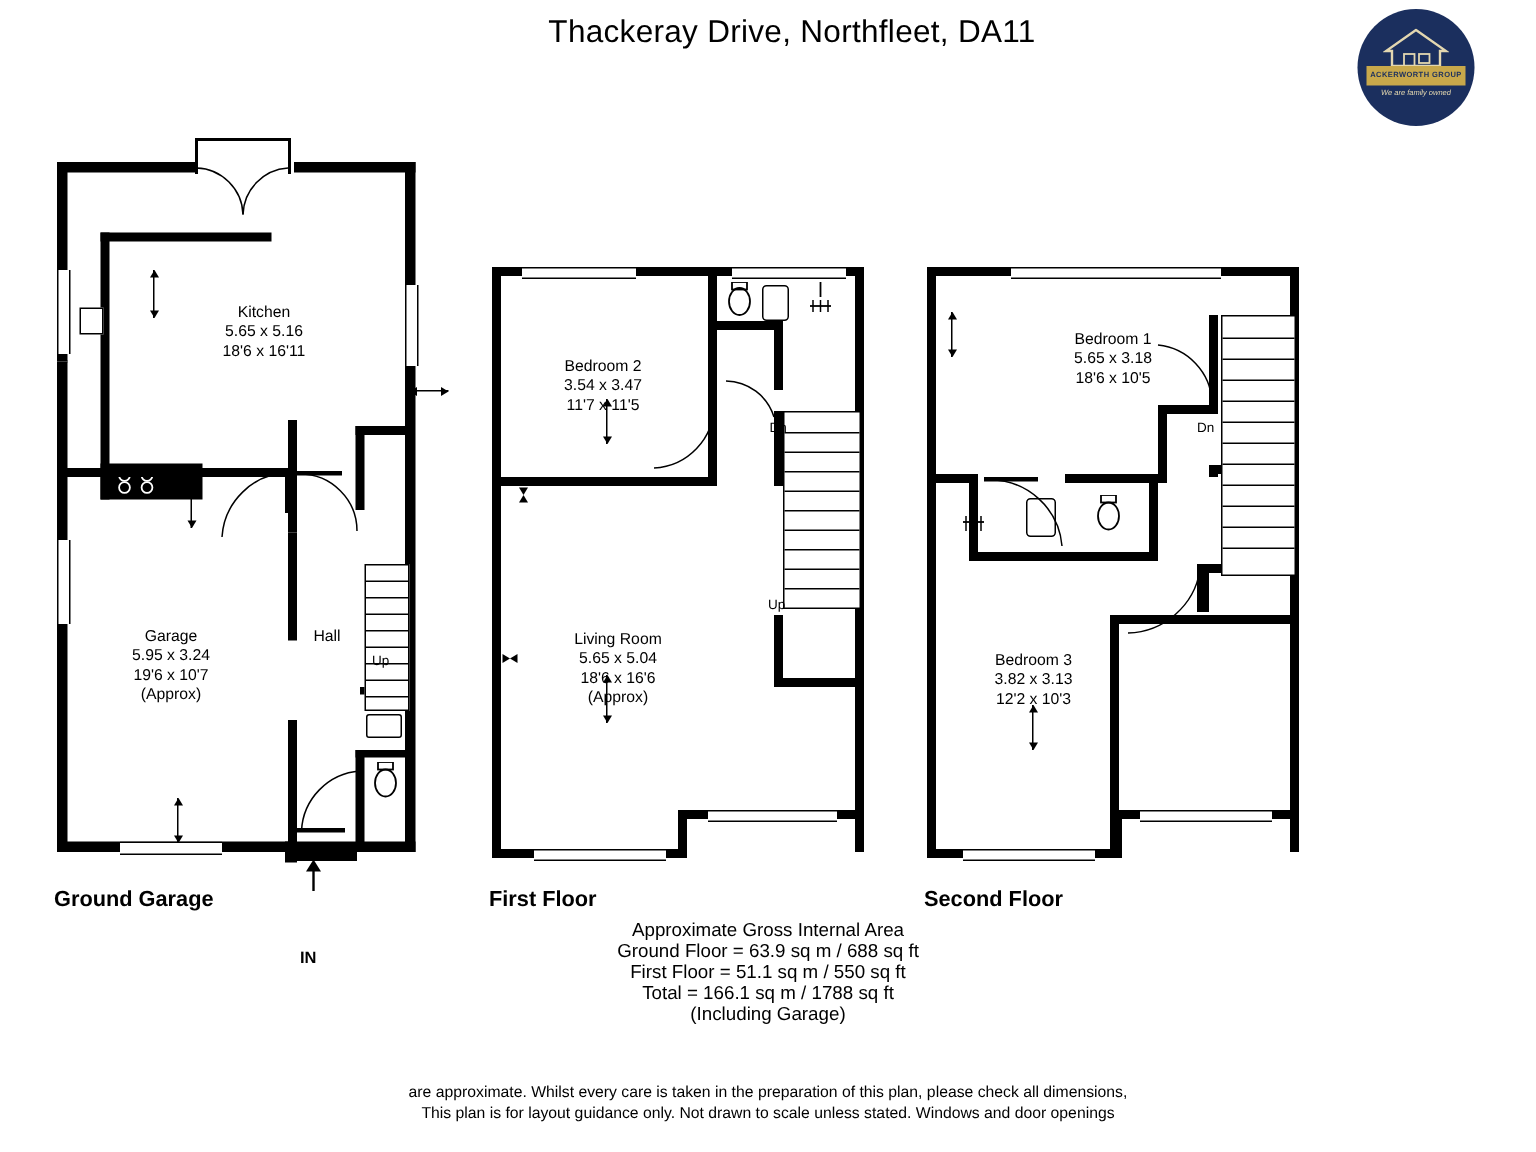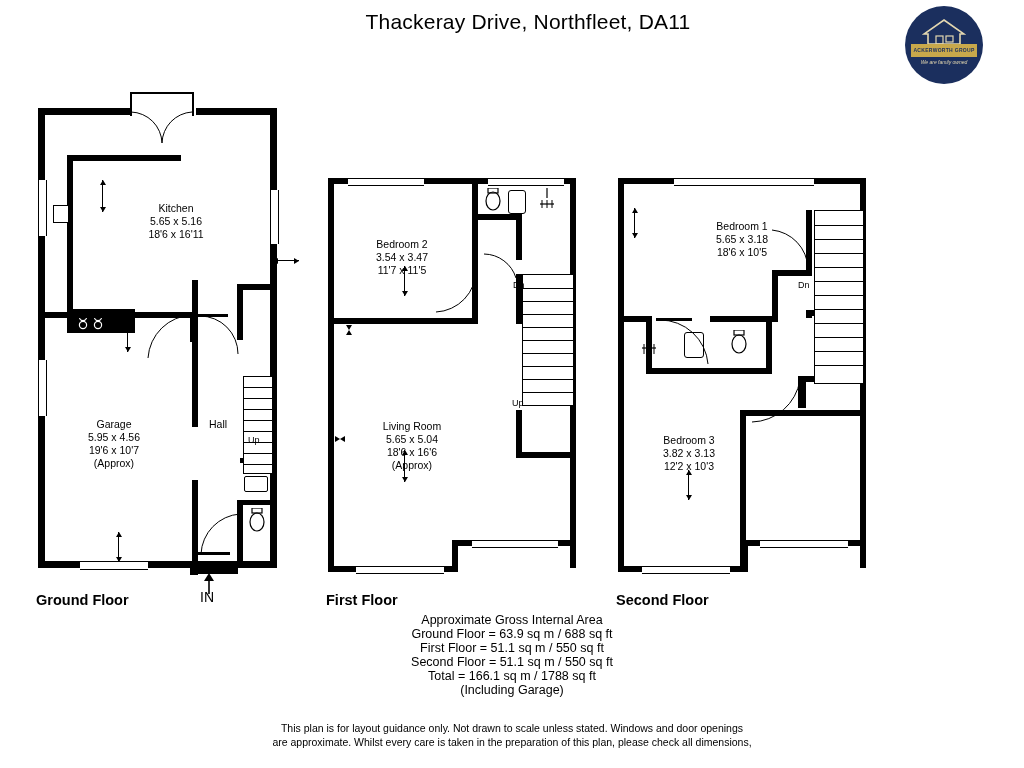--- a/index.html
+++ b/index.html
@@ -174,22 +174,23 @@
   }
   .foot-line {
     font-size: 12.5px;
   }
   .disclaimer {
     font-size: 10.5px;
     line-height: 14px;
   }
   .in-label {
     position: absolute;
-    font-size: 14px;
-    font-weight: normal;
+    font-size: 11px;
+    font-weight: bold;
+    margin-top: 44px;
   }
 </style>
 </head>
 <body>
 
 <div class="page-title">Thackeray Drive, Northfleet, DA11</div>
 
 <div class="logo">
   <svg class="house" width="44" height="26" viewBox="0 0 44 26">
     <path d="M22 1 L42 15 L38 15 L38 25 L6 25 L6 15 L2 15 Z" fill="none" stroke="#e3d7b0" stroke-width="1.6"></path>
@@ -284,33 +285,33 @@
   <div class="dimarrow" style="left:97px; top:240px; height:32px;"></div>
   <div class="dimarrow" style="left:88px; top:452px; height:30px;"></div>
 
   <div class="room-label" style="left:76px; top:122px; width:140px;">
     <div>Kitchen</div>
     <div>5.65 x 5.16</div>
     <div>18'6 x 16'11</div>
   </div>
   <div class="room-label" style="left:14px; top:338px; width:140px;">
     <div>Garage</div>
-    <div>5.95 x 4.56</div>
+    <div>5.95 x 3.24</div>
     <div>19'6 x 10'7</div>
     <div>(Approx)</div>
   </div>
   <div class="room-label" style="left:168px; top:338px; width:40px;">Hall</div>
 
   <svg style="position:absolute; left:170px; top:492px; width:18px; height:24px;">
     <line x1="9" y1="22" x2="9" y2="5" stroke="#000" stroke-width="1.6"></line>
     <path d="M9 1 L14 9 L4 9 Z" fill="#000"></path>
   </svg>
 </div>
 
-<div class="floor-title" style="left:36px; top:592px;">Ground Floor</div>
+<div class="floor-title" style="left:36px; top:592px;">Ground Garage</div>
 <div class="in-label" style="left:200px; top:589px;">IN</div>
 
 <div class="plan" style="left:320px; top:170px; width:265px; height:410px;">
 
   <div class="wall" style="left:8px; top:8px; width:6px; height:394px;"></div>
   <div class="wall" style="left:250px; top:8px; width:6px; height:390px;"></div>
   <div class="wall" style="left:8px; top:8px; width:248px; height:6px;"></div>
   <div class="wall" style="left:8px; top:396px; width:130px; height:6px;"></div>
   <div class="wall" style="left:132px; top:370px; width:6px; height:32px;"></div>
   <div class="wall" style="left:132px; top:370px; width:124px; height:6px;"></div>
@@ -468,21 +469,20 @@
     <div>12'2 x 10'3</div>
   </div>
 </div>
 
 <div class="floor-title" style="left:616px; top:592px;">Second Floor</div>
 
 <div class="footer" style="top:613px;">
   <div class="foot-head">Approximate Gross Internal Area</div>
   <div class="foot-line">Ground Floor = 63.9 sq m / 688 sq ft</div>
   <div class="foot-line">First Floor = 51.1 sq m / 550 sq ft</div>
-  <div class="foot-line">Second Floor = 51.1 sq m / 550 sq ft</div>
   <div class="foot-line">Total = 166.1 sq m / 1788 sq ft</div>
   <div class="foot-line">(Including Garage)</div>
 </div>
 
 <div class="footer" style="top:721px;">
+  <div class="disclaimer">are approximate. Whilst every care is taken in the preparation of this plan, please check all dimensions,</div>
   <div class="disclaimer">This plan is for layout guidance only. Not drawn to scale unless stated. Windows and door openings</div>
-  <div class="disclaimer">are approximate. Whilst every care is taken in the preparation of this plan, please check all dimensions,</div>
 </div>
 
 </body></html>

